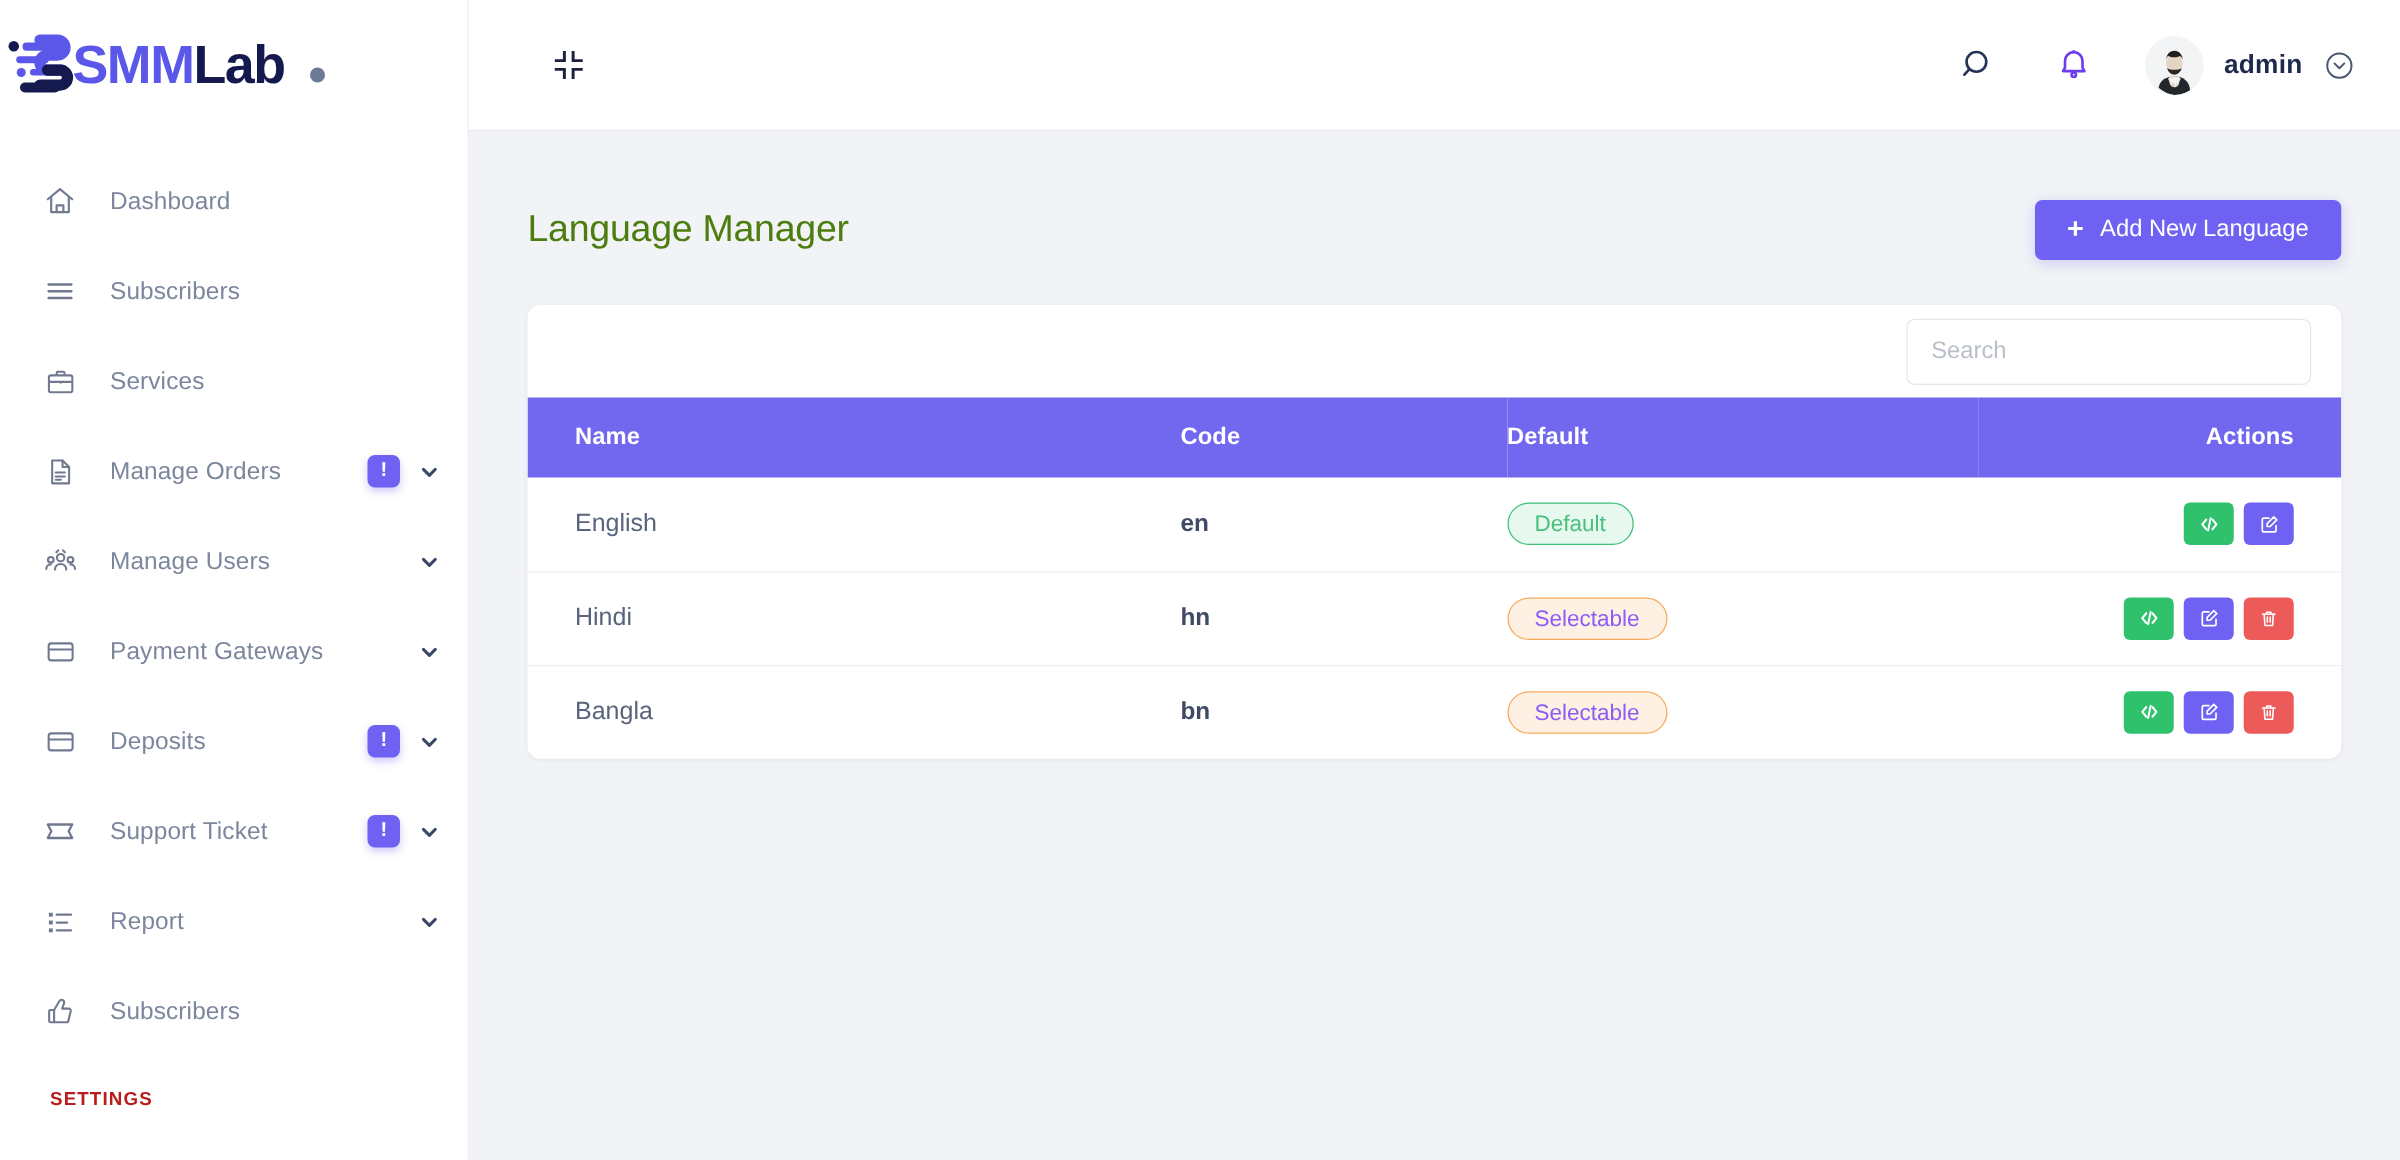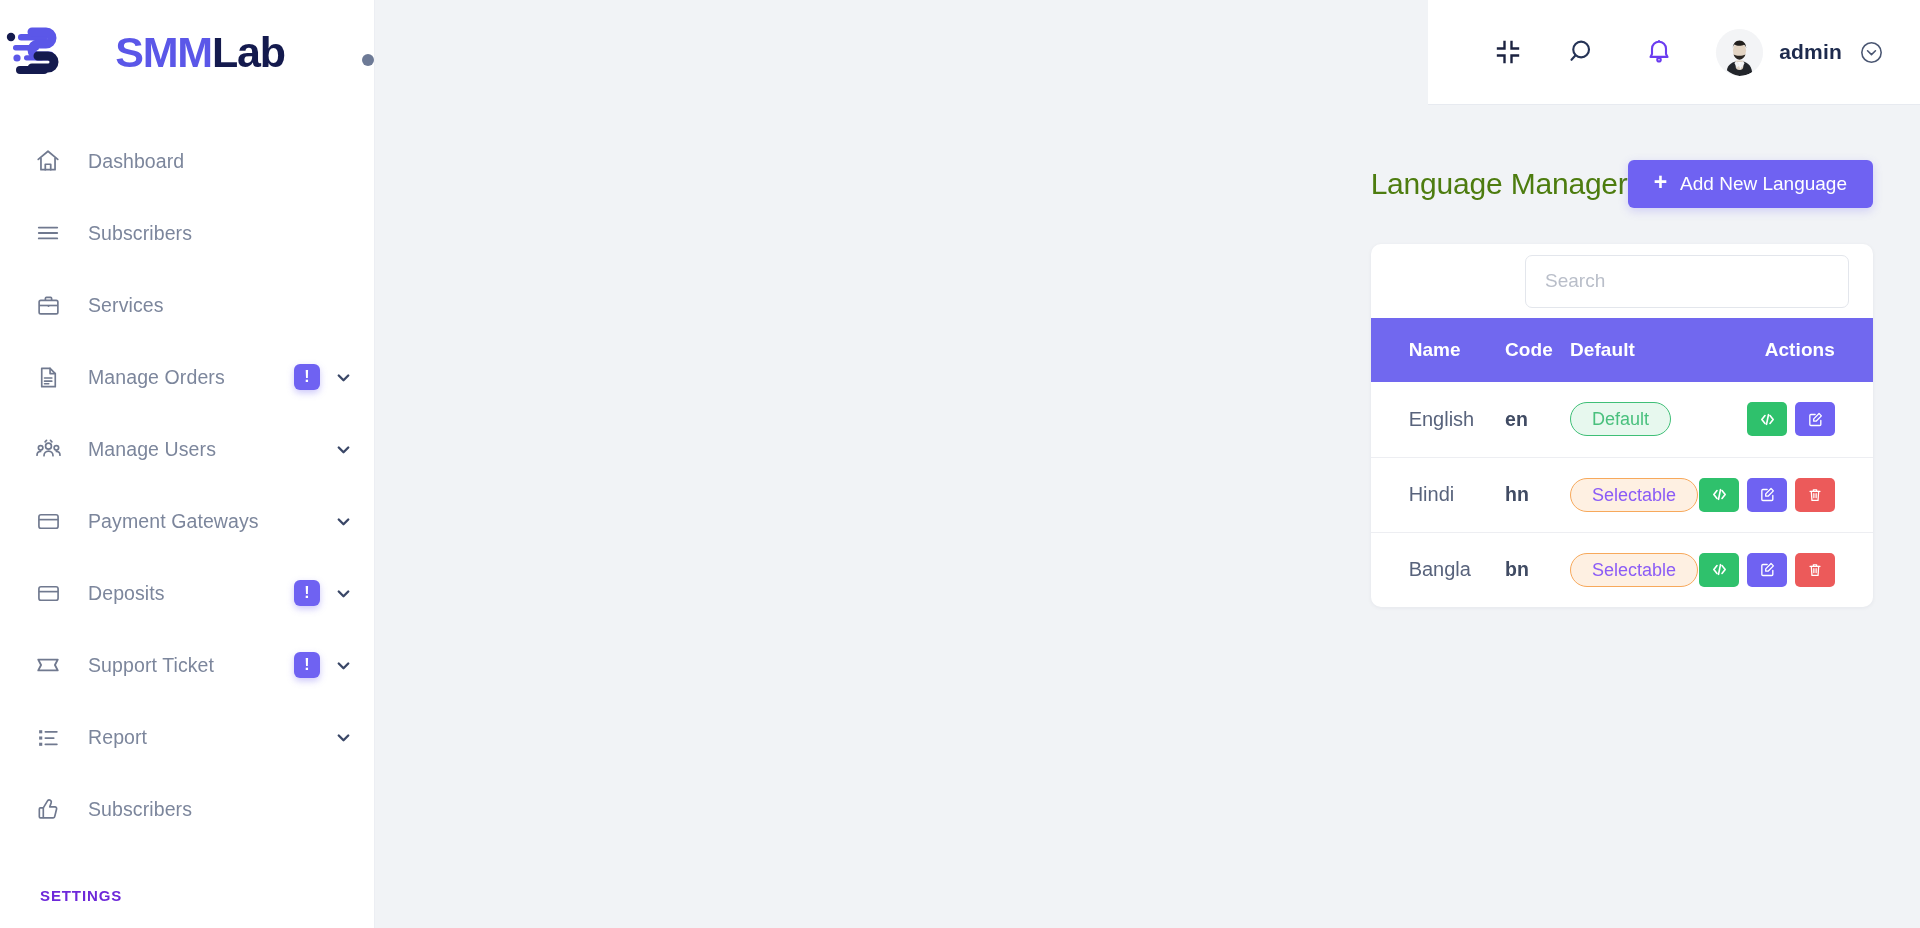--- a/index.html
+++ b/index.html
@@ -17,21 +17,20 @@
     width: 375px; min-width: 375px; height: 928px;
     background: #ffffff;
     border-right: 1px solid #eceef3;
     position: relative;
     overflow: hidden;
   }
   .logo-wrap {
     height: 105px;
     display: flex; align-items: center;
     padding-left: 4px;
-    justify-content: space-between;
   }
   .logo-mark { width: 58px; height: 58px; flex: 0 0 58px; position: relative; }
   .logo-text {
     font-size: 43px; font-weight: bold; letter-spacing: -1.2px;
     margin-left: -4px;
   }
   .logo-text .smm { color: #5b57e8; }
   .logo-text .lab { color: #141a4e; }
   .logo-dot {
     width: 12px; height: 12px; border-radius: 50%;
@@ -71,27 +70,27 @@
     line-height: 1;
   }
   .nav-chev {
     width: 22px; height: 22px; flex: 0 0 22px;
     display: flex; align-items: center; justify-content: center;
     color: #3a4767;
   }
   .nav-section-title {
     padding-left: 40px;
     font-size: 15px; font-weight: bold;
-    color: #6d28d9;
+    color: #b91c1c;
     letter-spacing: 0.9px;
-    margin-top: 42px;
+    margin-top: 26px;
   }
 
   
-  .main { flex: 1 1 auto; height: 928px; display: flex; flex-direction: column; background:#f1f3f6;align-items:flex-end; }
+  .main { flex: 1 1 auto; height: 928px; display: flex; flex-direction: column; background:#f1f3f6; }
 
   .topbar {
     height: 105px; min-height: 105px;
     background: #fff;
     border-bottom: 1px solid #e7eaf0;
     display: flex; align-items: center;
     padding: 0 36px 0 36px;
   }
   .collapse-btn {
     width: 44px; height: 44px;

